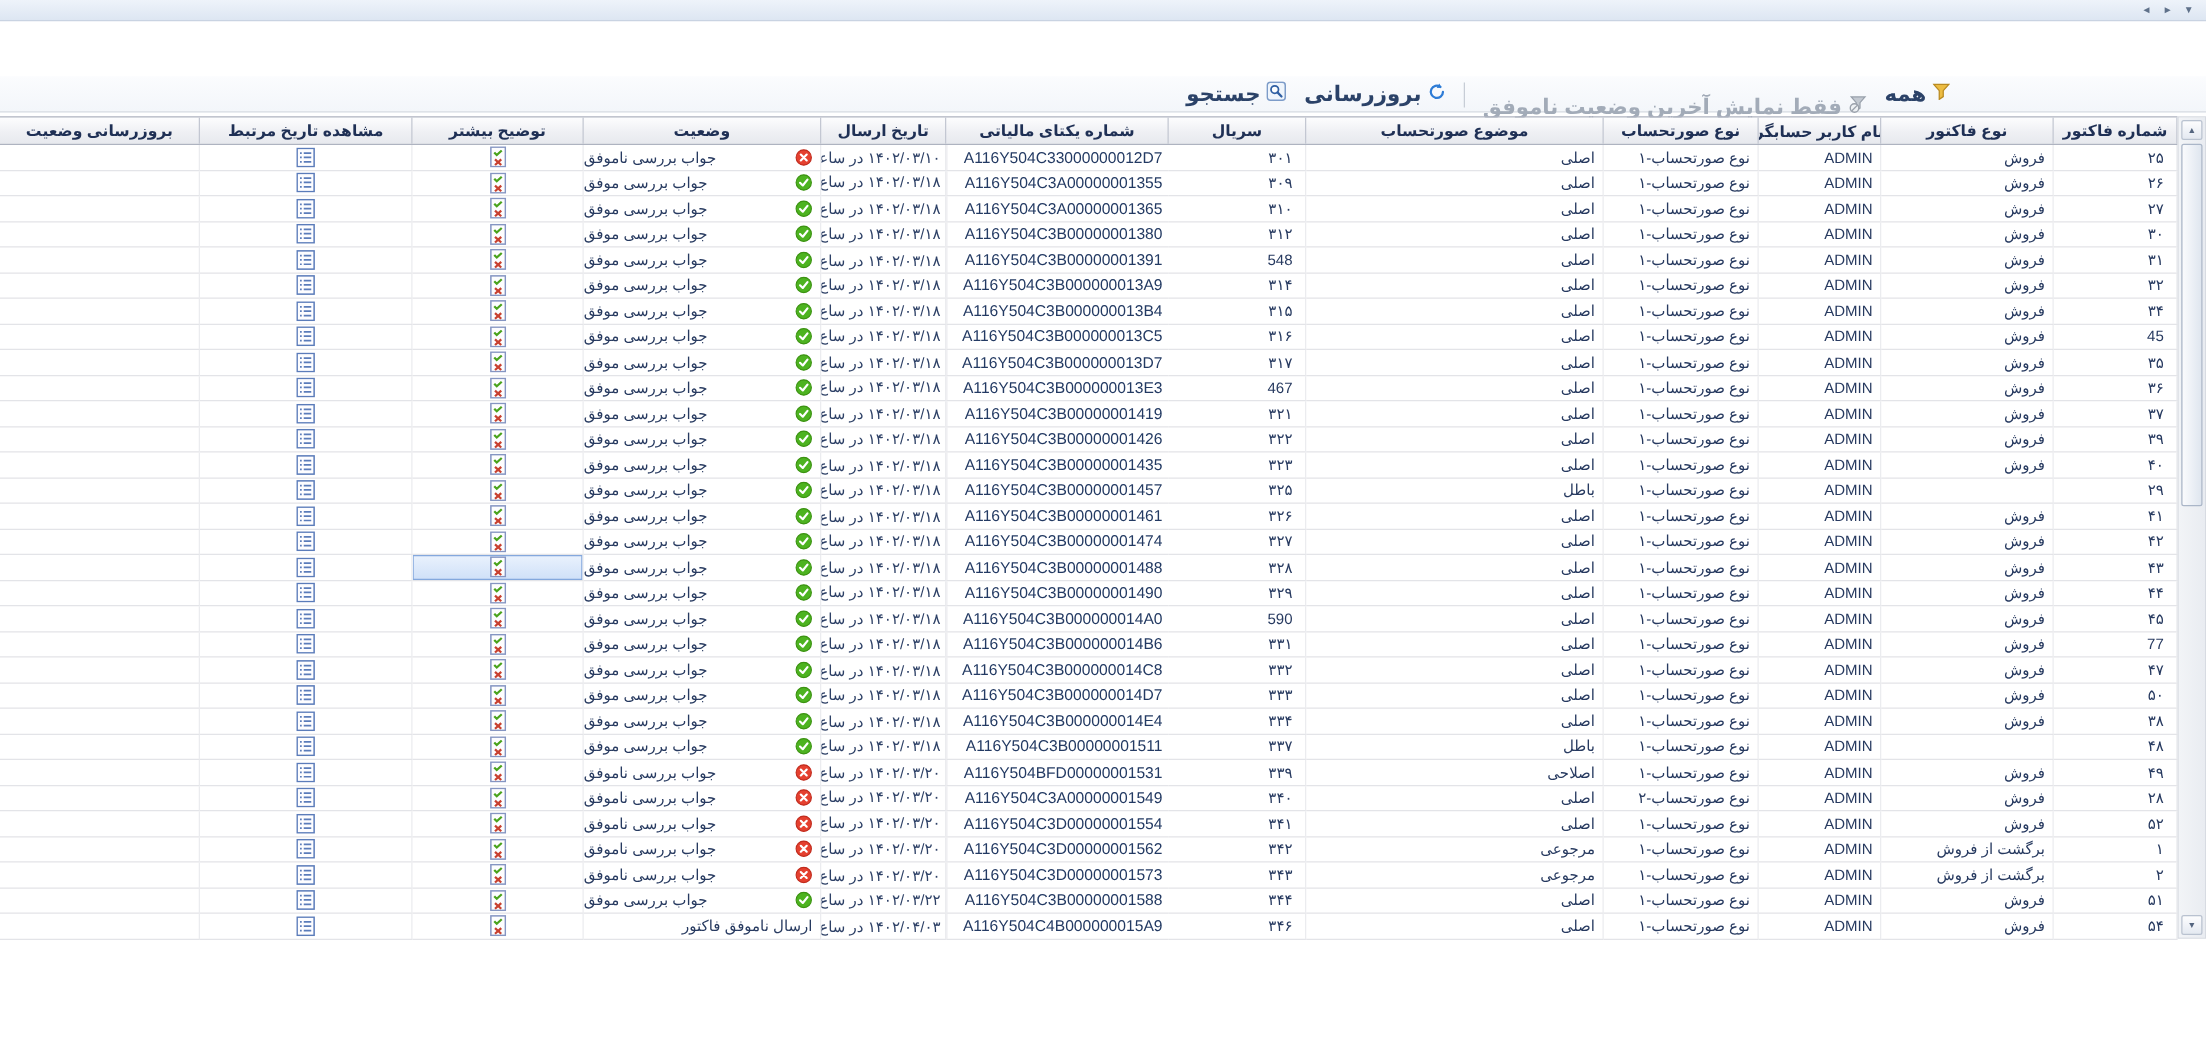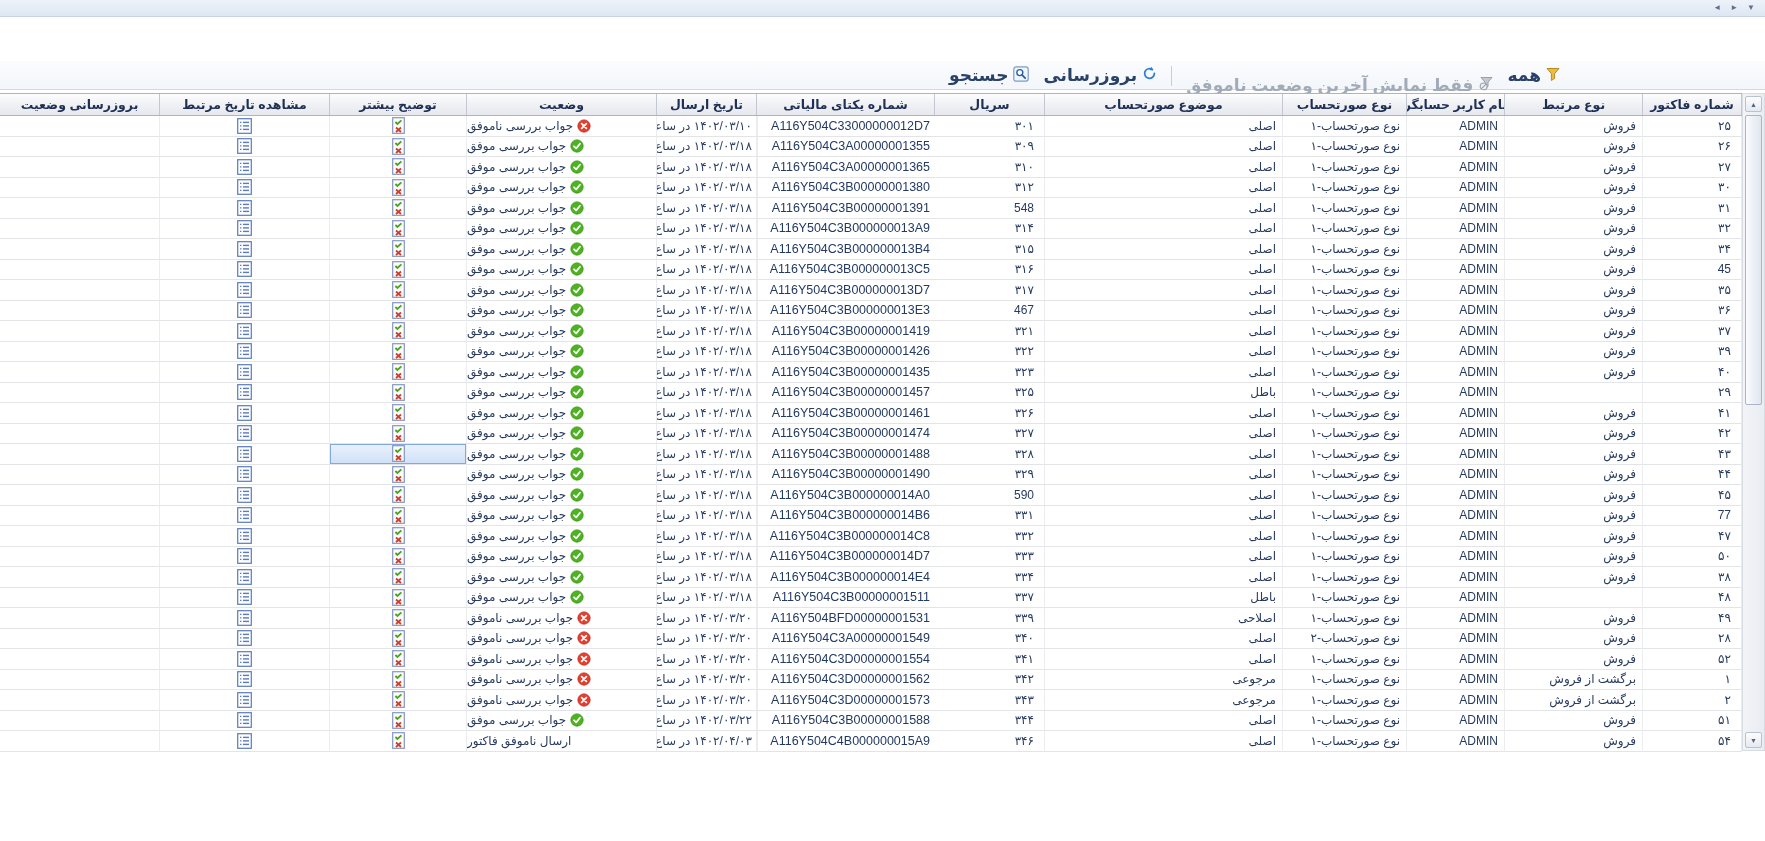--- a/index.html
+++ b/index.html
@@ -43,21 +43,21 @@
     border-inline-start:1px solid #c3c7d2; overflow:hidden; white-space:nowrap; cursor:pointer; }
   .grid-body .row { display:flex; flex-direction:row; height:20.5px; background:#fff; }
   .grid-body .cell { border-inline-start:1px solid #ebecef; border-bottom:1px solid #e3e4e8;
     font-size:12px; color:#273a60; display:flex; align-items:center; overflow:hidden; white-space:nowrap; }
   .c0{width:99px}.c1{width:138px}.c2{width:98px}.c3{width:124px}.c4{width:238px}.c5{width:110px}
   .c6{width:178px}.c7{width:100px}.c8{width:190px}.c9{width:137px}.c10{width:170px}.c11{width:160px}
   .cell.num { justify-content:flex-start; padding-inline-start:10px; }
   .cell.txt { justify-content:flex-start; padding-inline-start:6px; }
   .cell.code { direction:ltr; justify-content:flex-end; padding-right:5px; font-size:12.5px; color:#233a63; }
   .cell.date { justify-content:flex-start; padding-inline-start:4px; color:#2d4066; }
-  .cell.status { justify-content:flex-end; padding-inline-start:6px; gap:4px; }
+  .cell.status { justify-content:space-between; padding-inline-start:6px; gap:4px; }
   .cell.icon-cell { justify-content:center; }
   .cell.selected { background:linear-gradient(#eaf2fd,#cfe0f8);
     box-shadow:inset 0 0 0 1px #84a8dd; }
   .stat-ico { width:14px; height:14px; flex:0 0 auto; }
 
   
   .vscroll { position:absolute; left:1742px; top:93px; width:23px; height:658px;
     background:linear-gradient(90deg,#f2f4f7,#e9ecf1); border:1px solid #d7dbe2; }
   .vs-btn { position:absolute; left:2px; width:17px; height:16px; border:1px solid #b9c2d0;
     border-radius:2px; background:linear-gradient(#fdfdfe,#e4e9f1); display:flex; align-items:center;
@@ -120,21 +120,21 @@
           </svg>
         </span>
         <span class="lbl">جستجو</span>
       </div>
     </div>
   </div>
 
   <div class="grid" dir="rtl">
     <div class="grid-header" id="grid-header">
         <div class="hcell c0">شماره فاکتور</div>
-        <div class="hcell c1">نوع مرتبط</div>
+        <div class="hcell c1">نوع فاکتور</div>
         <div class="hcell c2">نام کاربر حسابگر</div>
         <div class="hcell c3">نوع صورتحساب</div>
         <div class="hcell c4">موضوع صورتحساب</div>
         <div class="hcell c5">سریال</div>
         <div class="hcell c6">شماره یکتای مالیاتی</div>
         <div class="hcell c7">تاریخ ارسال</div>
         <div class="hcell c8">وضعیت</div>
         <div class="hcell c9">توضیح بیشتر</div>
         <div class="hcell c10">مشاهده تاریخ مرتبط</div>
         <div class="hcell c11">بروزرسانی وضعیت</div>

